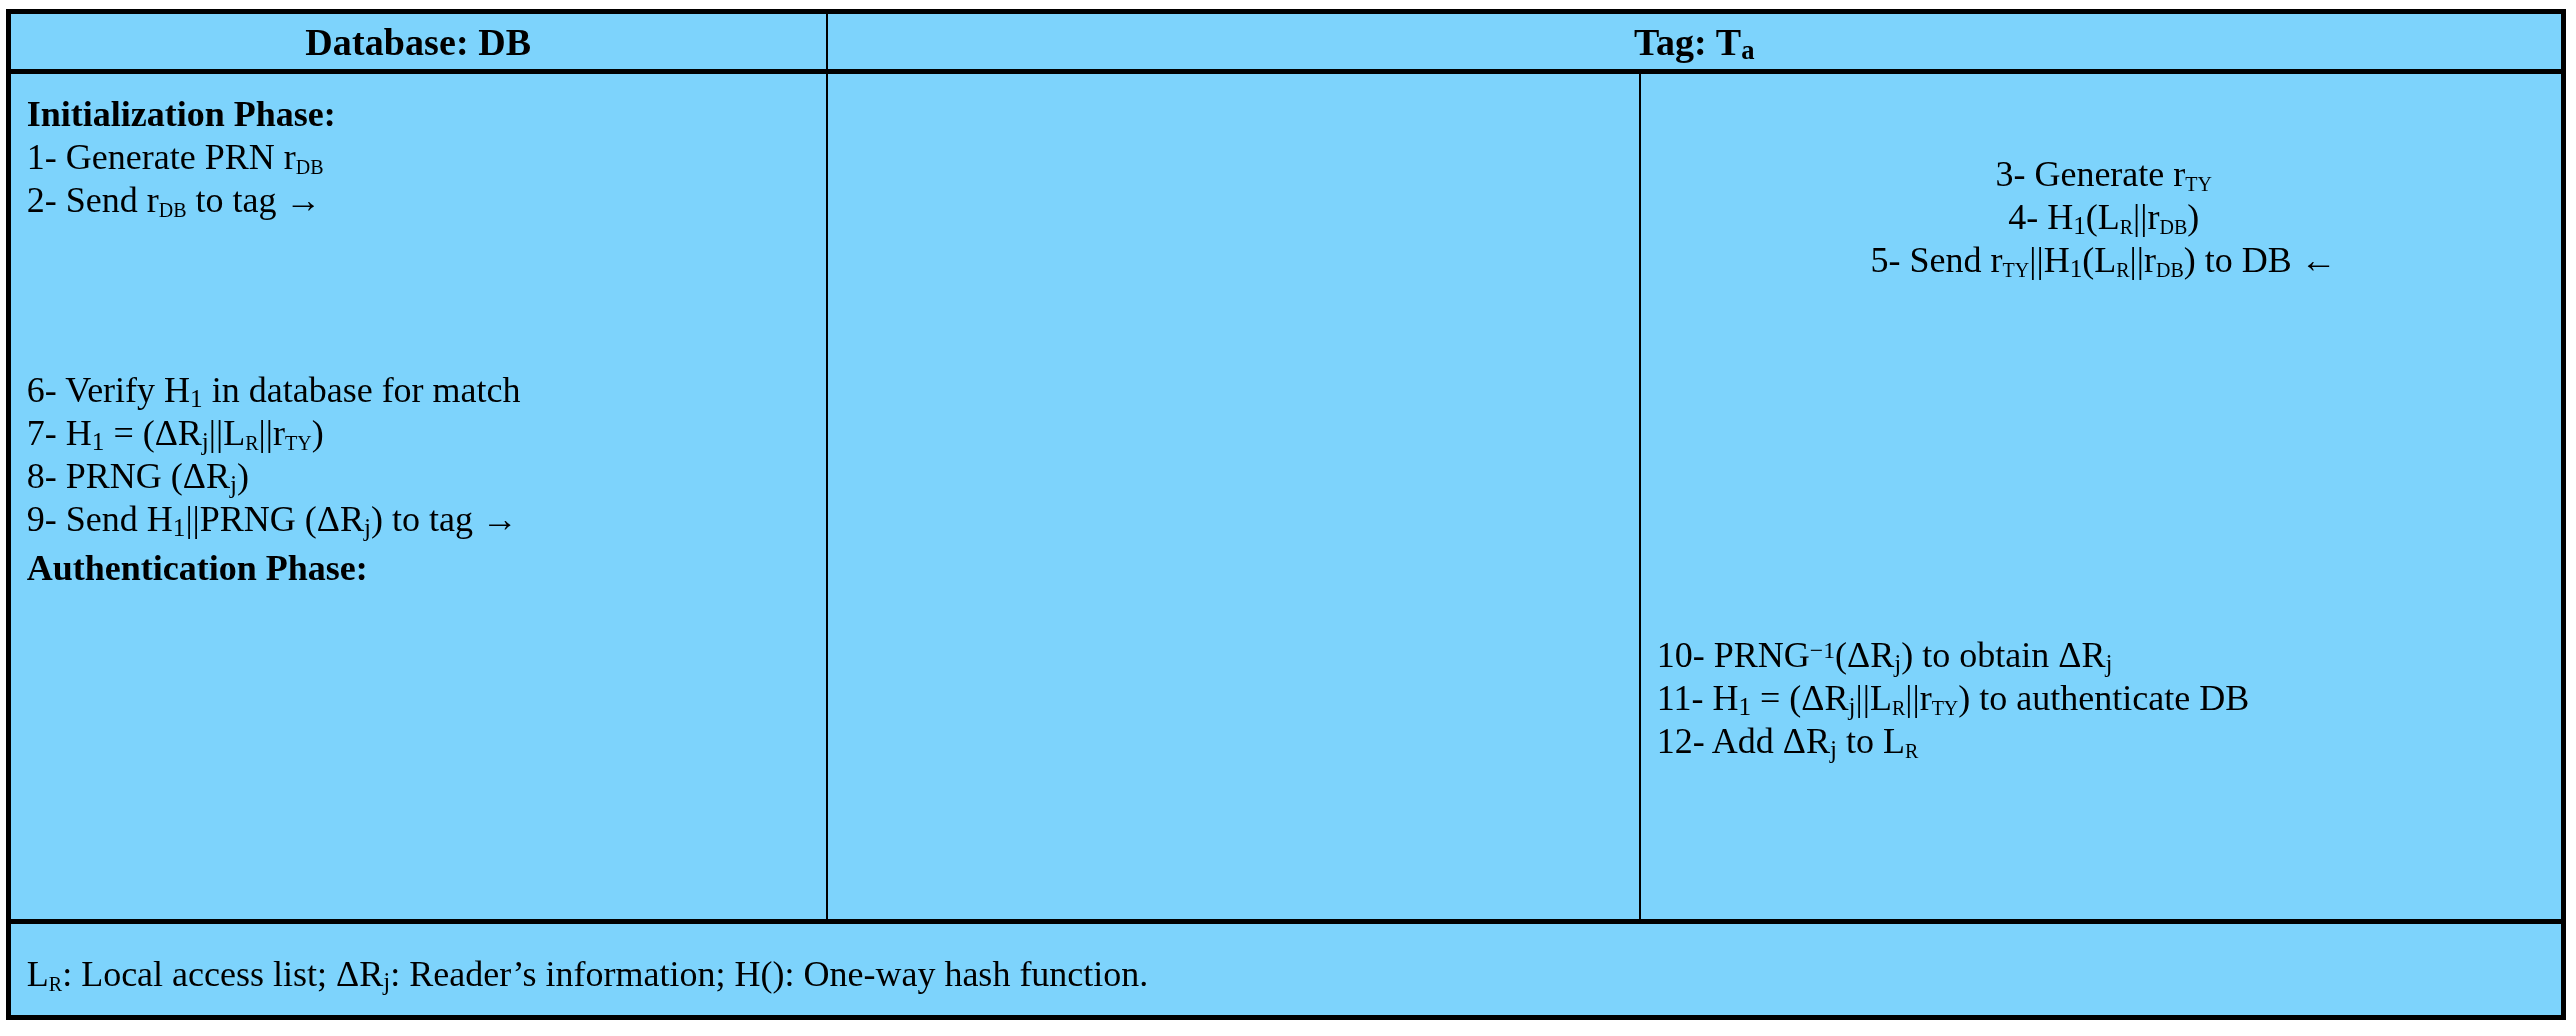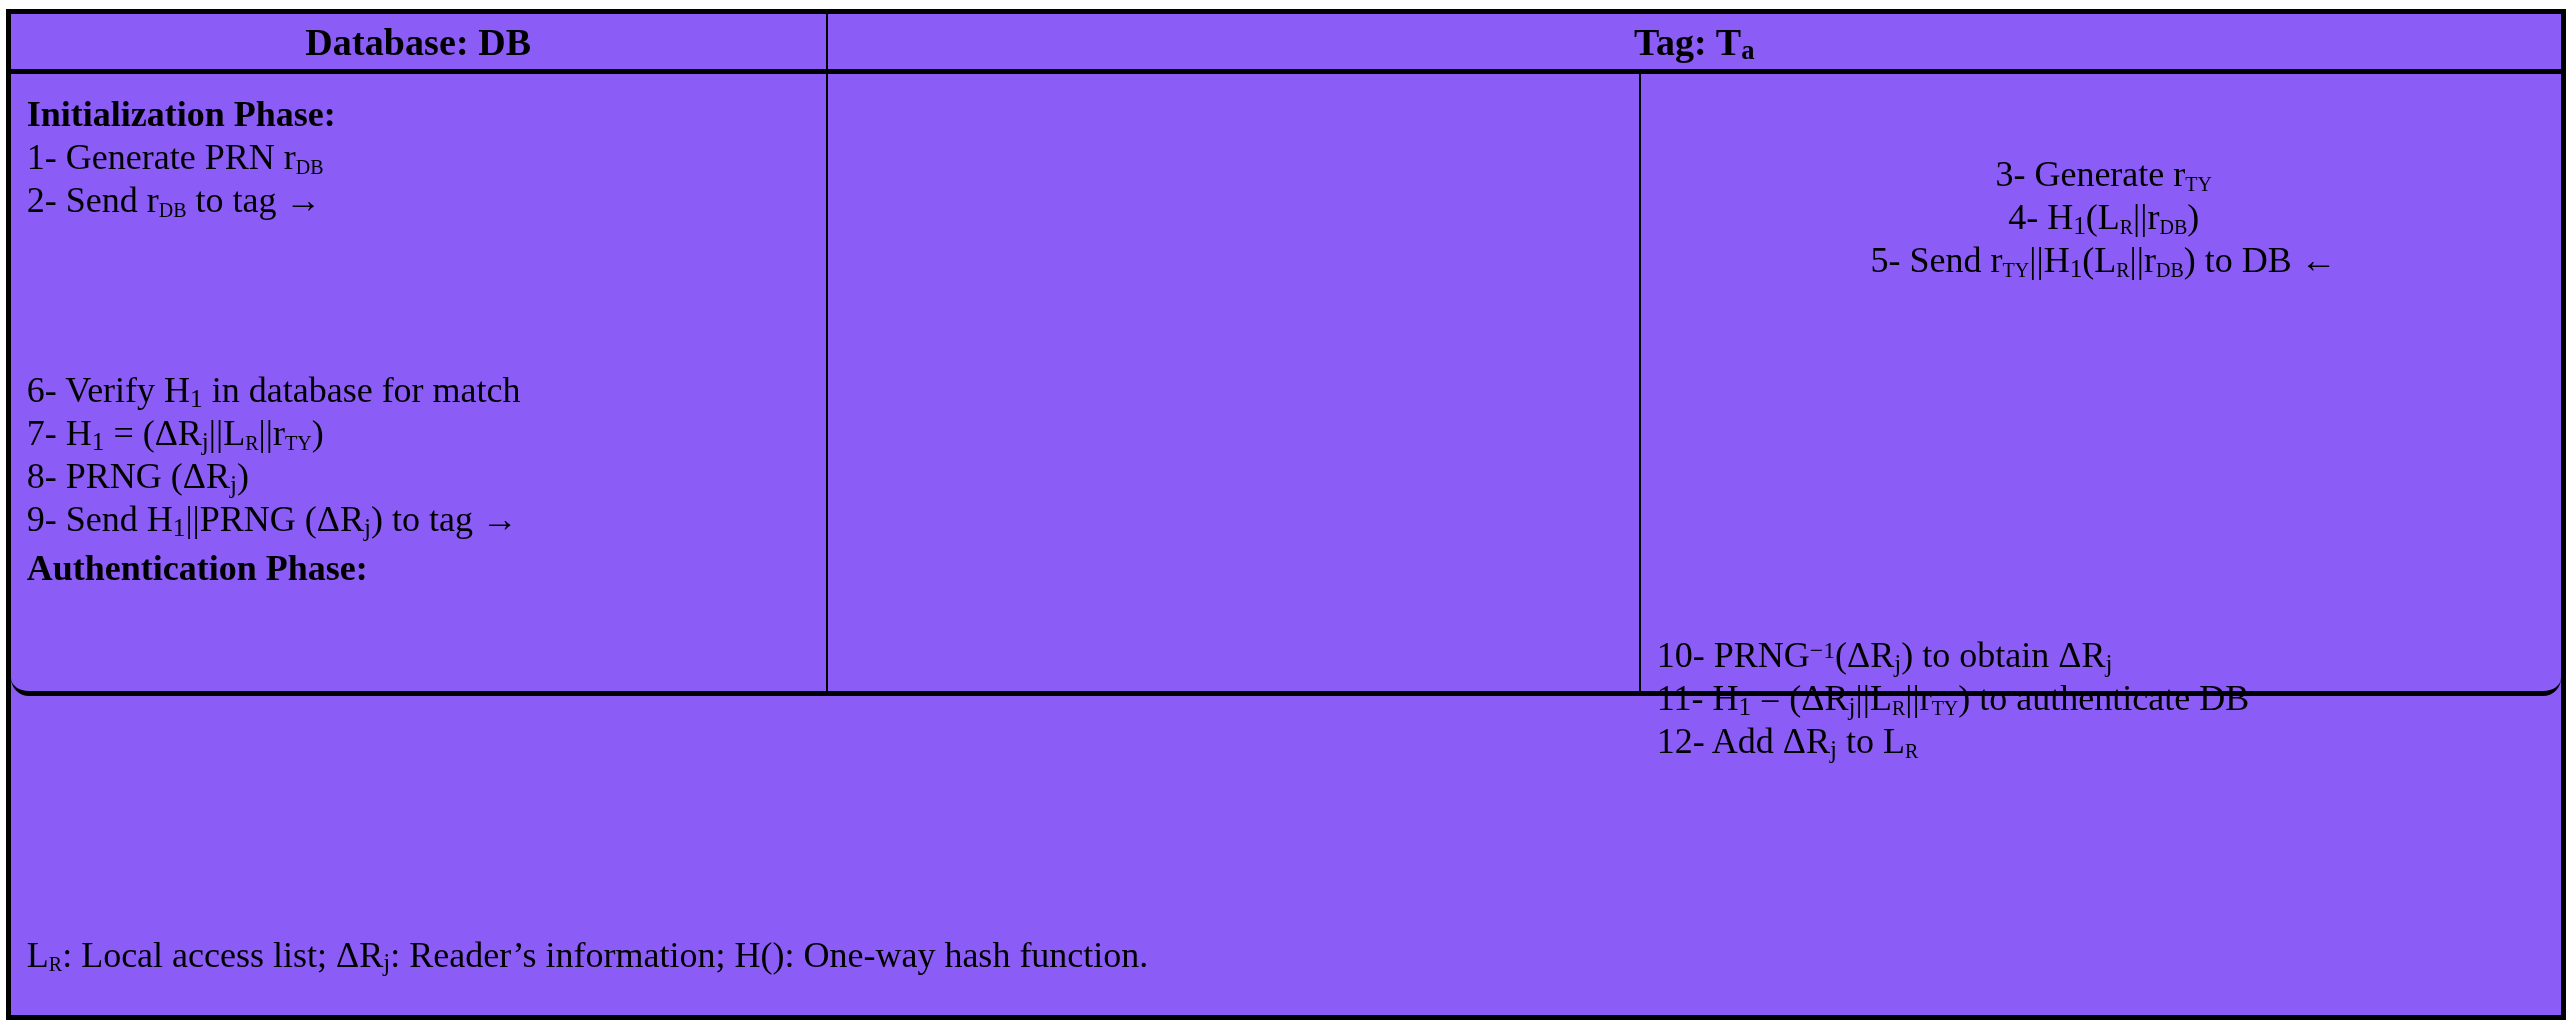--- a/index.html
+++ b/index.html
@@ -16,21 +16,21 @@
   }
 
   #protocol-table {
     position: absolute;
     left: 5.8px;
     top: 9.4px;
     width: 2560px;
     height: 1011px;
     box-sizing: border-box;
     border: 5.1px solid #000000;
-    background: #8b5cf6;
+    background: #7dd3fc;
     padding-left: 28px;
   }
 
   
   .header-row {
     position: absolute;
     left: 0;
     top: 0;
     width: 100%;
     height: 60px;
@@ -51,25 +51,24 @@
   .hc-db  { width: 817px; border-right: 2.9px solid #000000; }
   .hc-rd  { width: 813px; border-right: 2.9px solid #000000; }
   .hc-tag { flex: 1 1 auto; }
 
   
   .body-row {
     position: absolute;
     left: 0;
     top: 60px;
     width: 100%;
-    height: 622px;
+    height: 850px;
     box-sizing: border-box;
     border-bottom: 5.1px solid #000000;
     display: flex;
-    border-radius: 18px;
   }
   .body-cell {
     box-sizing: border-box;
     position: relative;
     padding: 0;
   }
   .bc-db  { width: 817px; border-right: 2.9px solid #000000; }
   .bc-rd  { width: 813px; border-right: 2.9px solid #000000; }
   .bc-tag { flex: 1 1 auto; }
 
@@ -94,21 +93,21 @@
 
   
   .footer-row {
     position: absolute;
     left: 0;
     top: 909px;
     width: 100%;
     bottom: 0;
     box-sizing: border-box;
     display: flex;
-    align-items: flex-start;
+    align-items: center;
   }
   .footer-note {
     padding: 10.2px 0 0 16px;
     font-size: 36px;
     line-height: 43px;
   }
 
   sub {
     font-size: 0.70em;
     vertical-align: baseline;

